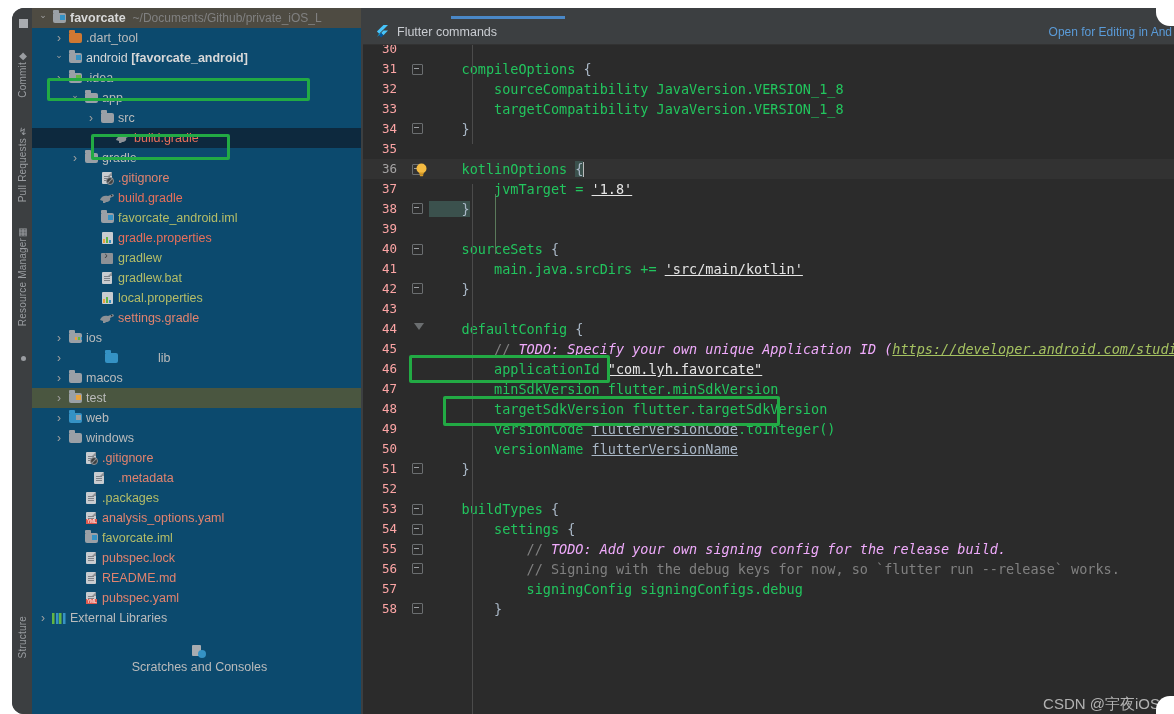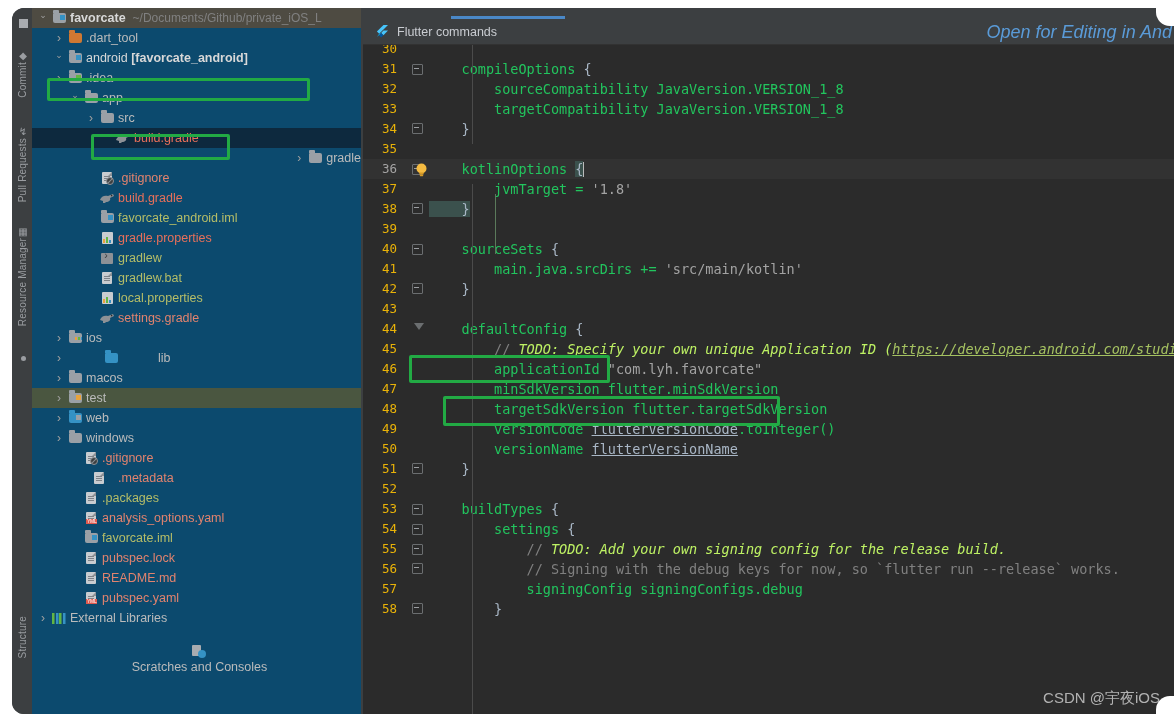--- a/index.html
+++ b/index.html
@@ -285,25 +285,24 @@
   .flutter-title {
     font-size: 12.5px; color: #c9ccd1;
     margin-left: 8px;
     font-family: "Liberation Sans", sans-serif;
   }
   .open-link {
     position: absolute;
     right: 0px; top: 0;
     height: 26px;
     display: flex; align-items: center;
-    font-size: 18px;
+    font-size: 12px;
     color: #5a9bd8;
     white-space: nowrap;
     padding-right: 2px;
-    font-style: italic;
   }
 
   
   .code-wrap {
     position: absolute;
     left: 0; top: 26px;
     width: 811px; height: 680px;
     background: #2b2b2b;
     overflow: hidden;
   }
@@ -314,21 +313,21 @@
     font-family: "DejaVu Sans Mono", "Liberation Mono", monospace;
     font-size: 13.5px;
     white-space: pre;
     line-height: 20px;
   }
   .code-line.caret-line { background: #323232; }
   .gutter {
     width: 42px; flex: 0 0 42px;
     text-align: right;
     padding-right: 8px;
-    color: #eab308;
+    color: #fca5a5;
     font-size: 12.5px;
     font-family: "DejaVu Sans Mono", "Liberation Mono", monospace;
     user-select: none;
   }
   .caret-line .gutter { color: #a4a3a3; }
   .foldcol {
     width: 24px; flex: 0 0 24px;
     position: relative; height: 20px;
   }
   .fold-open::before {
@@ -373,38 +372,38 @@
   .codetext { padding-left: 0px; }
   .guide {
     position: absolute;
     width: 1px;
     background: #4b4b4b;
   }
   .guide.active { background: #5b7a5b; }
 
   
   .t-plain   { color: #22c55e; }
-  .t-str     { color: #a3a3a3; }
+  .t-str     { color: #e5e5e5; text-decoration: underline; }
   .t-com     { color: #808080; }
-  .t-todo    { color: #bef264; font-style: italic; }
+  .t-todo    { color: #f0abfc; font-style: italic; }
   .t-todo-u  { color: #a5c261; font-style: italic; text-decoration: underline; }
   .t-brace   { color: #a9b7c6; }
   .t-brace-m { color: #a9b7c6; background: #3b514d; }
   .t-under   { color: #a9b7c6; text-decoration: underline; }
   .caret-bar {
     display: inline-block;
     width: 1px; height: 15px;
     background: #bbbbbb;
     vertical-align: -3px;
   }
 
   
   .watermark {
     position: absolute;
-    right: 14px; bottom: 6px;
+    right: 14px; bottom: 0;
     font-size: 15px;
     color: #c9c9c9;
     opacity: .85;
     z-index: 60;
     font-family: "Liberation Sans", sans-serif;
   }
   .notch-tr {
     position: absolute; right: 0; top: 0; width: 18px; height: 18px;
     background: #ffffff; border-bottom-left-radius: 14px; z-index: 70;
   }
@@ -501,21 +500,21 @@
             <span class="ico">
               <span class="gradle-ico">
                 <svg width="16" height="11" viewBox="0 0 16 11">
                   <path d="M1 7 C2 3 6 2 9 3 L14 1 L15 3 L11 5 C12 7 10 9 7 9 L6 10 L4 10 L4 8 Z" fill="#8d9196"></path>
                   <circle cx="12.6" cy="2.6" r="0.8" fill="#2b2b2b"></circle>
                 </svg>
               </span>
             </span>
             <span class="lbl c-red squiggle">build.gradle</span>
           </div>
-          <div class="row" style="padding-left: 36px; justify-content: flex-end;">
+          <div class="row" style="padding-left: 36px;">
             <span class="chev closed"></span>
             <span class="ico">
               <span class="folder"></span>
             </span>
             <span class="lbl c-grey">gradle</span>
           </div>
           <div class="row" style="padding-left: 52px;">
             <span class="chev blank"></span>
             <span class="ico">
               <span class="file">

